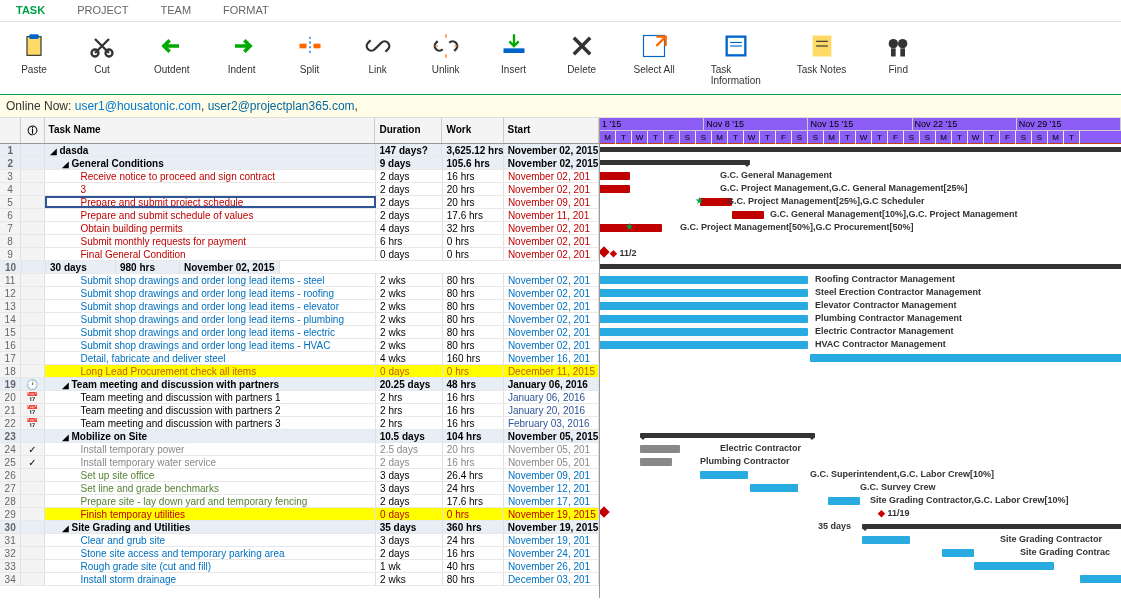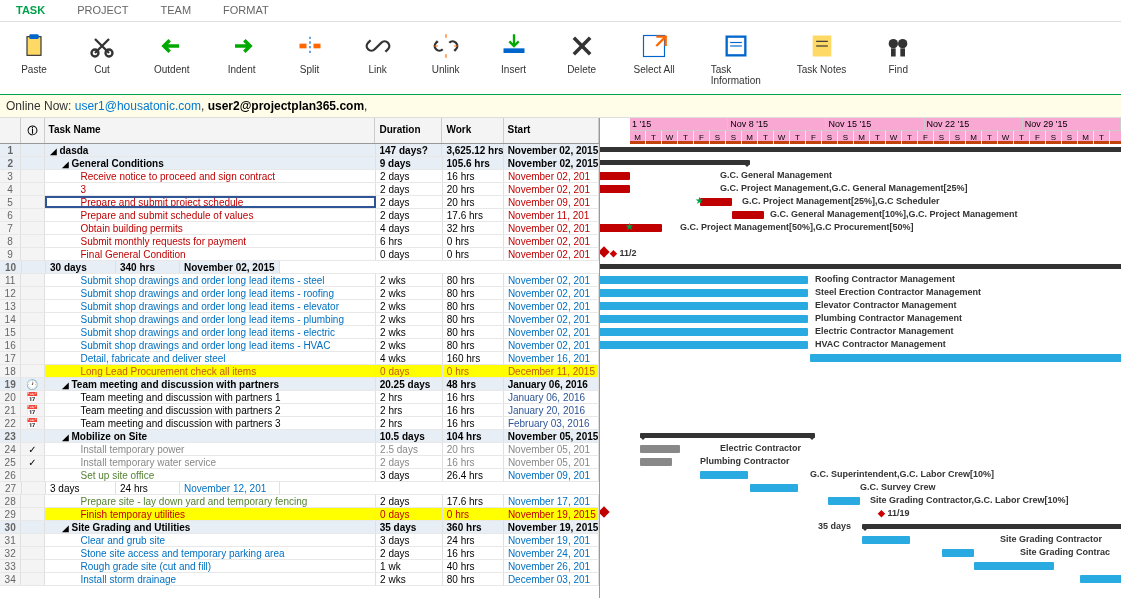--- a/index.html
+++ b/index.html
@@ -12,21 +12,21 @@
   
   
   .ribbon { display: flex; padding: 6px 0; border-bottom: 1px solid #00a14b; background: #fff; }
   .ribbon-item { display: flex; flex-direction: column; align-items: center; padding: 2px 18px; cursor: pointer; font-size: 10px; color: #333; }
   .ribbon-icon { width: 32px; height: 32px; display: flex; align-items: center; justify-content: center; margin-bottom: 2px; }
   .ribbon-item svg { width: 28px; height: 28px; }
   
   
   .online-bar { background: #fffde7; padding: 4px 6px; font-size: 12px; color: #333; border-bottom: 1px solid #ddd; }
   .online-bar .u1 { color: #0078d4; }
-  .online-bar .u2 { color: #000000; font-weight: bold; }
+  .online-bar .u2 { color: #0369a1; }
   
   
   .main { display: flex; height: 480px; }
   .grid-left { width: 600px; border-right: 1px solid #999; overflow: hidden; }
   .gantt-right { flex: 1; overflow: hidden; position: relative; }
   
   
   .grid-header { display: flex; background: #f4f4f4; border-bottom: 1px solid #999; height: 26px; }
   .grid-header .hc { padding: 6px 4px; border-right: 1px solid #ccc; font-size: 10px; font-weight: bold; overflow: hidden; }
   .col-id { width: 22px; }
@@ -50,21 +50,21 @@
   .t-green { color: #548235; }
   .t-gray { color: #888; }
   .t-orange { color: #c55a11; }
   .d-blue { color: #2f5597; }
   .grow.selected .col-name { outline: 2px solid #2f5597; outline-offset: -2px; }
   .ind0 { padding-left: 6px !important; }
   .ind1 { padding-left: 18px !important; }
   .ind2 { padding-left: 36px !important; }
   
   
-  .gantt-header { height: 26px; border-bottom: 3px solid #c2410c; background: #f9a8d4; position: relative; font-size: 9px; margin-left: 30px; }
+  .gantt-header { height: 26px; border-bottom: 1px solid #c2410c; background: #8b5cf6; position: relative; font-size: 9px; }
   .gh-top { height: 13px; border-bottom: 1px solid #ccc; display: flex; }
   .gh-top div { border-right: 1px solid #ccc; padding: 1px 2px; width: 112px; }
   .gh-bot { height: 13px; display: flex; }
   .gh-bot span { width: 16px; text-align: center; border-right: 1px solid #eee; font-size: 8px; line-height: 13px; }
   
   
   .gantt-body { position: relative; }
   .gantt-row { height: 13px; position: relative; border-bottom: 1px solid transparent; }
   .bar { position: absolute; height: 8px; top: 2px; border-radius: 1px; }
   .bar-sum { background: #333; height: 5px; top: 3px; }
@@ -299,21 +299,21 @@
           <div class="gc col-ind"></div>
           <div class="gc col-name ind2 t-red">Final General Condition</div>
           <div class="gc col-dur ">0 days</div>
           <div class="gc col-work ">0 hrs</div>
           <div class="gc col-start t-red">November 02, 201</div>
         </div>
         <div class="grow summary">
           <div class="gc col-id">10</div>
           <div class="gc col-ind"></div>
           <div class="gc col-dur ">30 days</div>
-          <div class="gc col-work ">340 hrs</div>
+          <div class="gc col-work ">980 hrs</div>
           <div class="gc col-start ">November 02, 2015</div>
         </div>
         <div class="grow">
           <div class="gc col-id">11</div>
           <div class="gc col-ind"></div>
           <div class="gc col-name ind2 t-blue">Submit shop drawings and order long lead items - steel</div>
           <div class="gc col-dur ">2 wks</div>
           <div class="gc col-work ">80 hrs</div>
           <div class="gc col-start t-blue">November 02, 201</div>
         </div>
@@ -433,20 +433,21 @@
           <div class="gc col-id">26</div>
           <div class="gc col-ind"></div>
           <div class="gc col-name ind2 t-green">Set up site office</div>
           <div class="gc col-dur ">3 days</div>
           <div class="gc col-work ">26.4 hrs</div>
           <div class="gc col-start t-blue">November 09, 201</div>
         </div>
         <div class="grow">
           <div class="gc col-id">27</div>
           <div class="gc col-ind"></div>
+          <div class="gc col-name ind2 t-green">Set line and grade benchmarks</div>
           <div class="gc col-dur ">3 days</div>
           <div class="gc col-work ">24 hrs</div>
           <div class="gc col-start t-blue">November 12, 201</div>
         </div>
         <div class="grow">
           <div class="gc col-id">28</div>
           <div class="gc col-ind"></div>
           <div class="gc col-name ind2 t-green">Prepare site - lay down yard and temporary fencing</div>
           <div class="gc col-dur ">2 days</div>
           <div class="gc col-work ">17.6 hrs</div>
@@ -556,21 +557,21 @@
           <div class="bar bar-crit" style="left: -10px; width: 40px;"></div>
           <div class="bar-label" style="left: 120px;">G.C. General Management</div>
         </div>
         <div class="gantt-row">
           <div class="bar bar-crit" style="left: -10px; width: 40px;"></div>
           <div class="bar-label" style="left: 120px;">G.C. Project Management,G.C. General Management[25%]</div>
         </div>
         <div class="gantt-row">
           <div class="bar bar-crit" style="left: 100px; width: 32px;"></div>
           <span class="star" style="left: 95px;">★</span>
-          <div class="bar-label" style="left: 142px;">G.C. Project Management[25%],G.C Scheduler</div>
+          <div class="bar-label" style="left: 127px;">G.C. Project Management[25%],G.C Scheduler</div>
         </div>
         <div class="gantt-row">
           <div class="bar bar-crit" style="left: 132px; width: 32px;"></div>
           <div class="bar-label" style="left: 170px;">G.C. General Management[10%],G.C. Project Management</div>
         </div>
         <div class="gantt-row">
           <div class="bar bar-crit" style="left: -10px; width: 72px;"></div>
           <span class="star" style="left: 25px;">★</span>
           <div class="bar-label" style="left: 80px;">G.C. Project Management[50%],G.C Procurement[50%]</div>
         </div>

